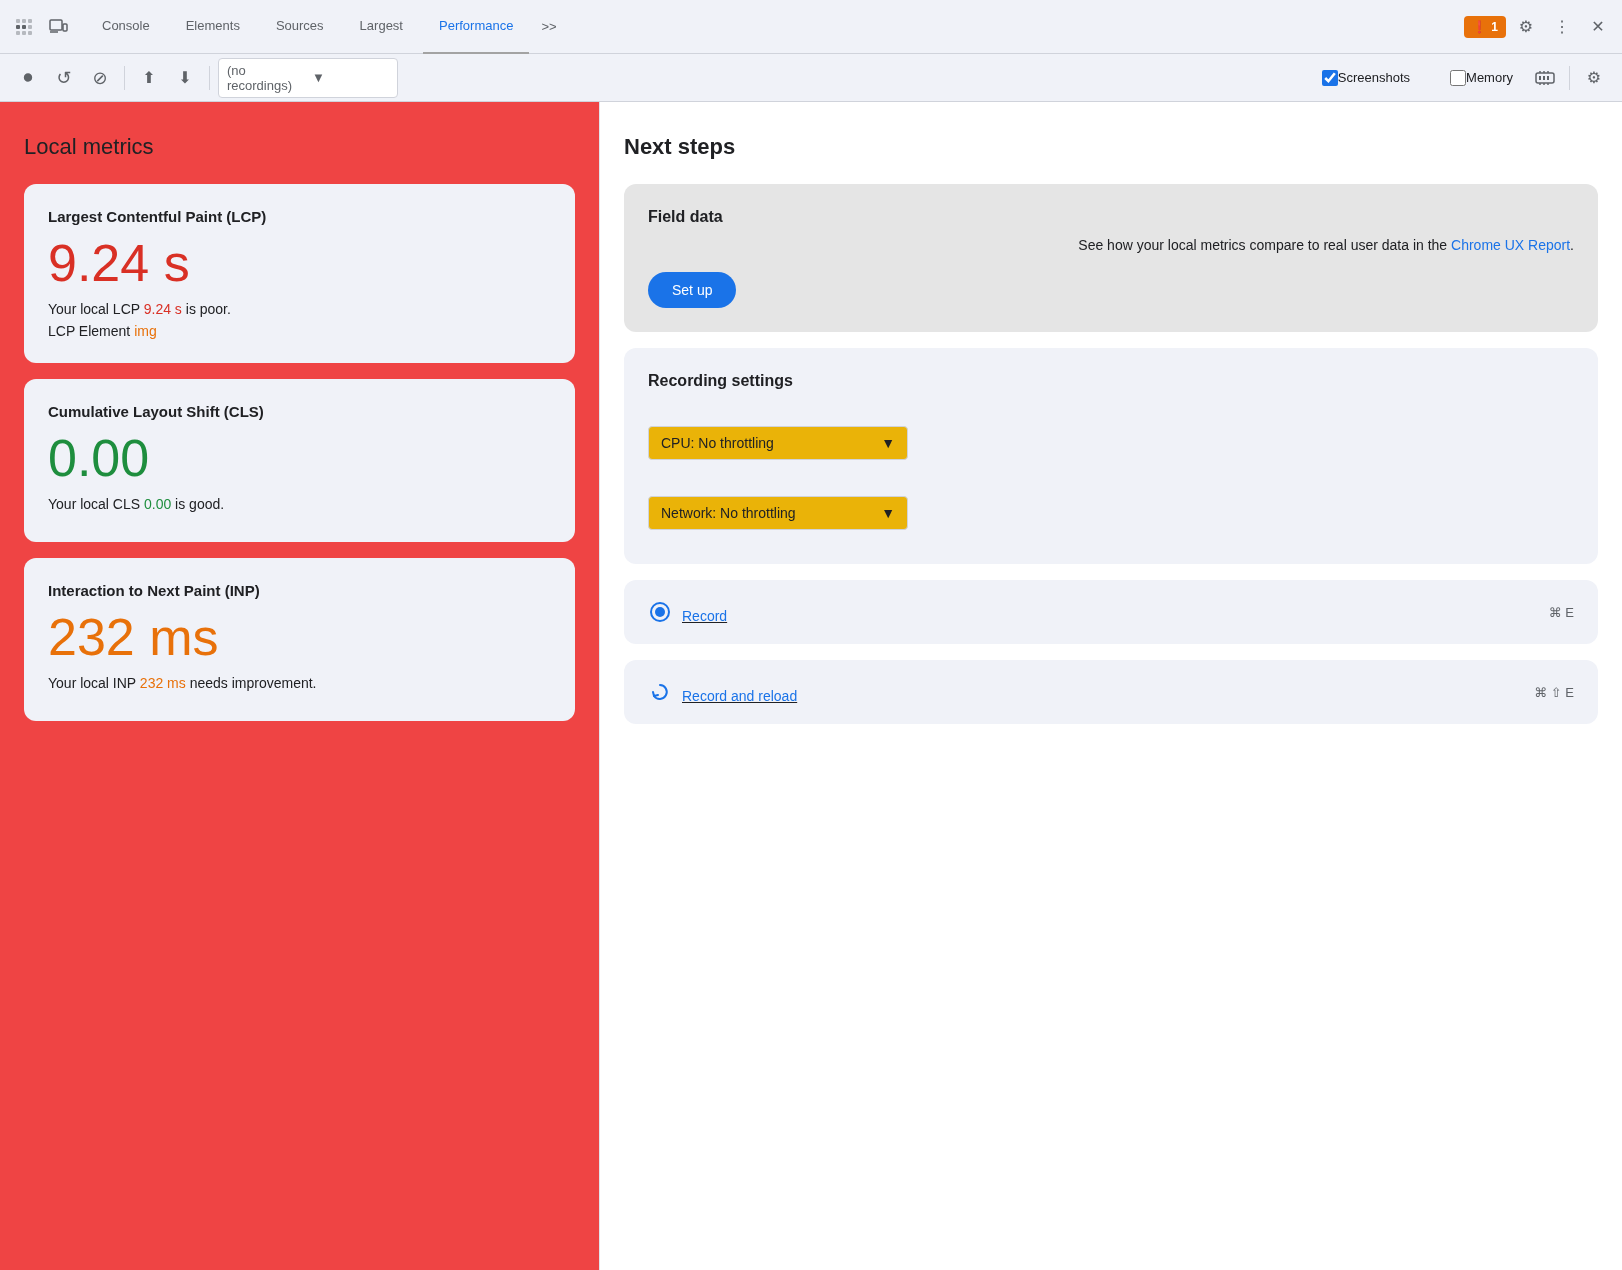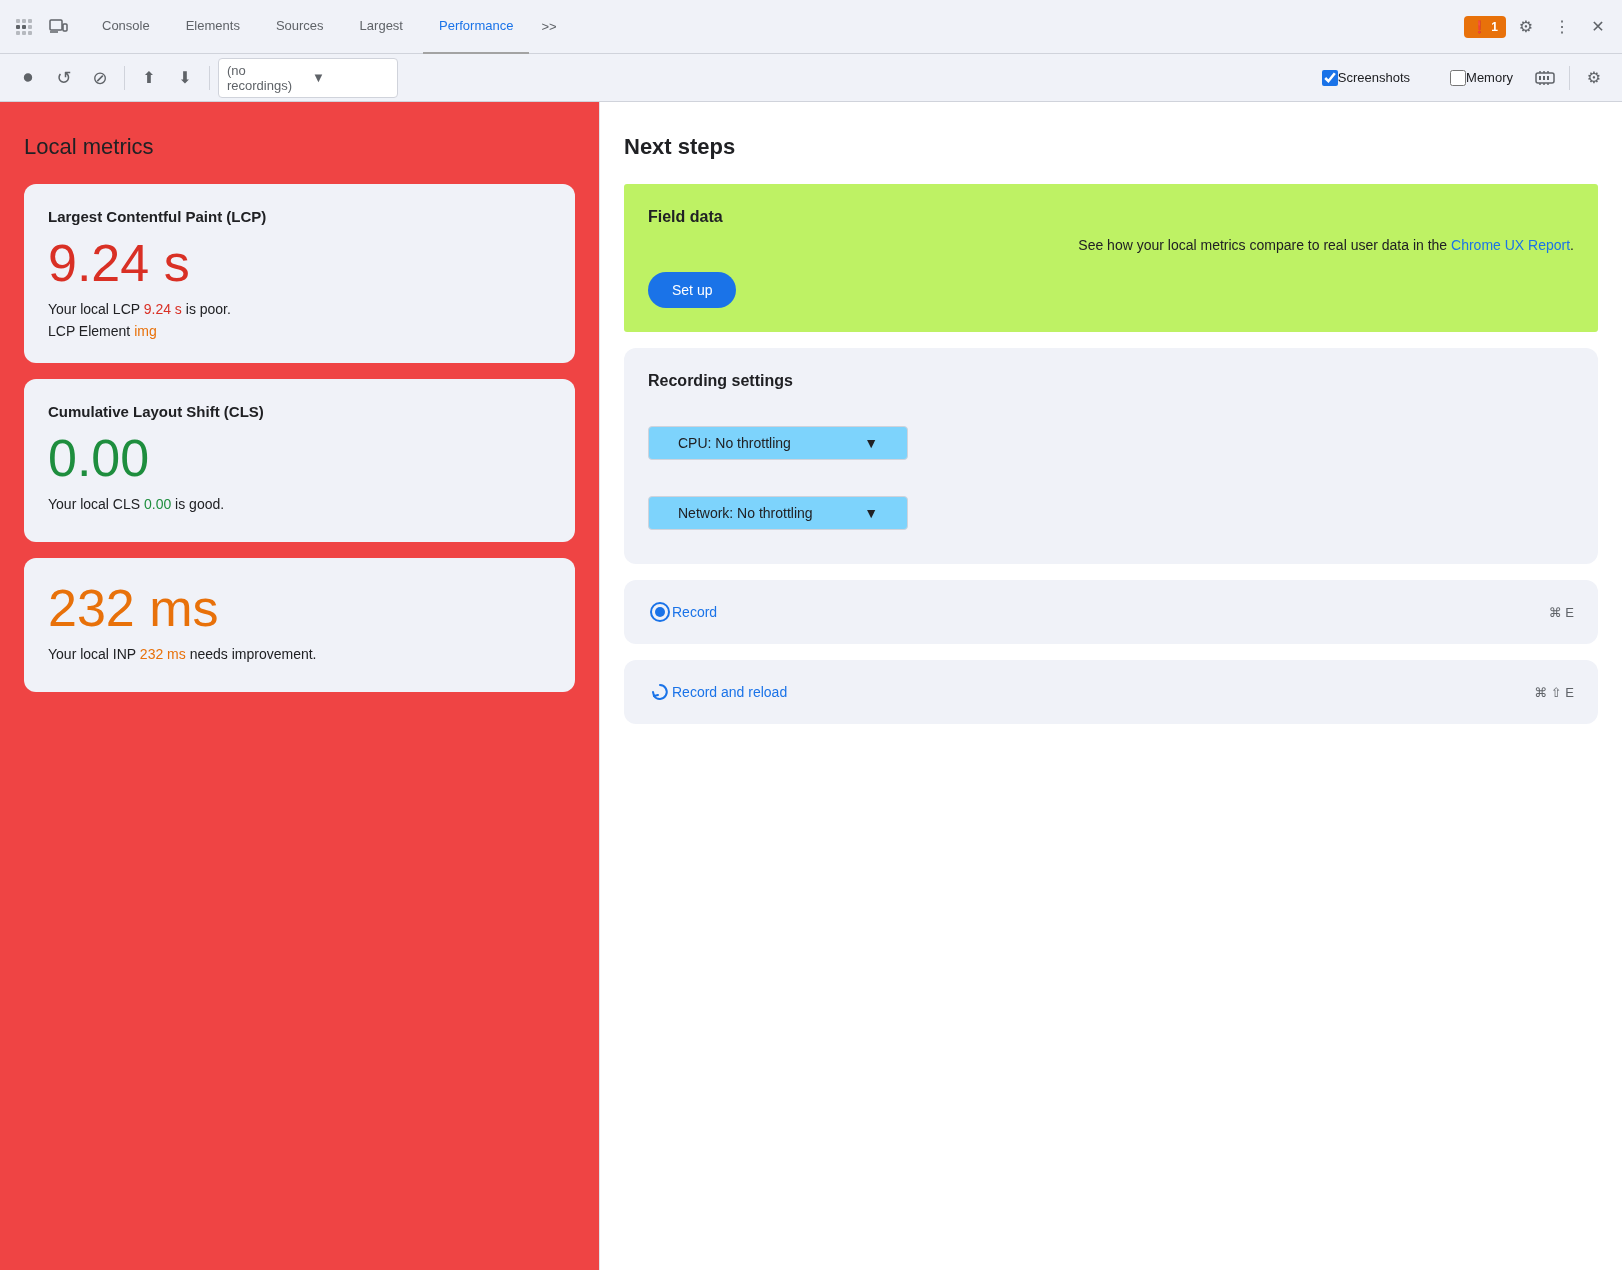--- a/index.html
+++ b/index.html
@@ -213,22 +213,22 @@
       padding: 32px 24px;
       background: white;
     }
     .section-title {
       font-size: 22px;
       font-weight: 700;
       color: #202124;
       margin-bottom: 24px;
     }
     .info-card {
-      background: #bef264;
-      border-radius: 3px;
+      background: #e5e5e5;
+      border-radius: 12px;
       padding: 24px;
       margin-bottom: 16px;
     }
     .info-card-title {
       font-size: 16px;
       font-weight: 700;
       color: #202124;
       margin-bottom: 8px;
     }
     .info-card-desc {
@@ -264,44 +264,45 @@
       font-weight: 700;
       color: #202124;
       margin-bottom: 16px;
     }
     .settings-dropdown {
       display: flex;
       align-items: center;
       justify-content: space-between;
       border: 1px solid #d0d3db;
       border-radius: 4px;
-      background: #7dd3fc;
-      padding: 8px 29px;
+      background: #eab308;
+      padding: 8px 12px;
       cursor: pointer;
       font-size: 14px;
       color: #202124;
       margin-bottom: 10px;
       width: 260px;
       margin-top: 36px;
     }
 
     .action-card {
       background: #f0f2f8;
       border-radius: 12px;
       padding: 20px 24px;
       margin-bottom: 16px;
       display: flex;
       align-items: center;
       justify-content: space-between;
       cursor: pointer;
     }
     .action-left {
       display: flex;
-      align-items: center;
-      gap: 0;
+      align-items: flex-end;
+      gap: 10px;
+      text-decoration: underline;
     }
     .action-icon {
       width: 24px;
       height: 24px;
       display: flex;
       align-items: center;
       justify-content: center;
     }
     .record-circle {
       width: 20px;
@@ -445,20 +446,21 @@
 
     <div class="metric-card">
       <div class="metric-name">Cumulative Layout Shift (CLS)</div>
       <div class="metric-value green">0.00</div>
       <div class="metric-desc">
         <span>Your local CLS </span><span class="highlight-green">0.00</span><span> is good.</span>
       </div>
     </div>
 
     <div class="metric-card">
+      <div class="metric-name">Interaction to Next Paint (INP)</div>
       <div class="metric-value orange">232 ms</div>
       <div class="metric-desc">
         <span>Your local INP </span><span class="highlight-orange">232 ms</span><span> needs improvement.</span>
       </div>
     </div>
   </div>
 
   <div class="right-panel">
     <h2 class="section-title">Next steps</h2>
 

